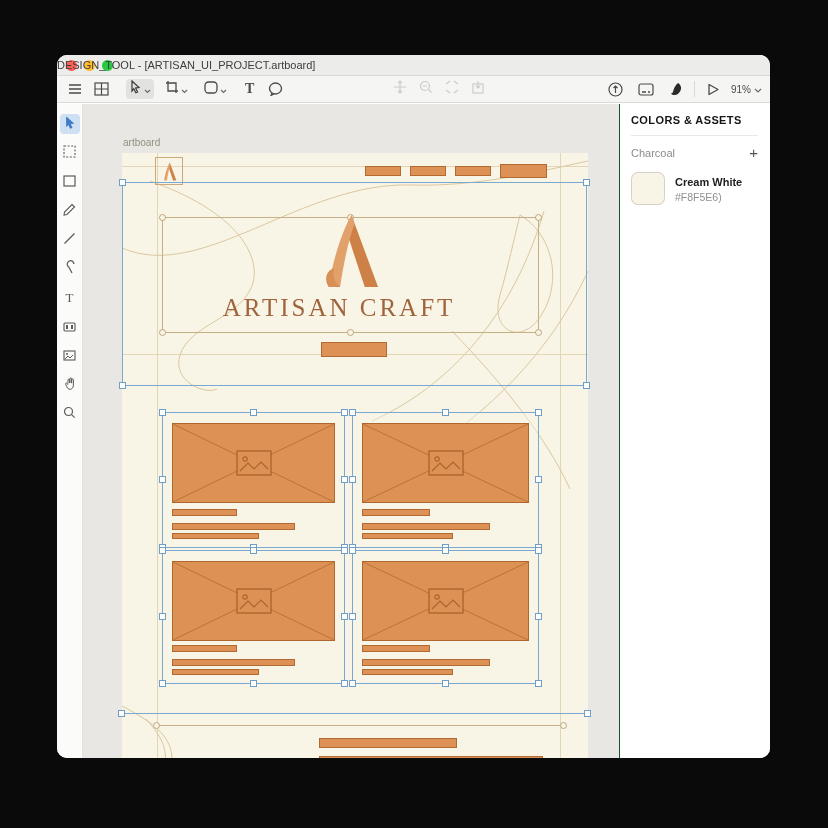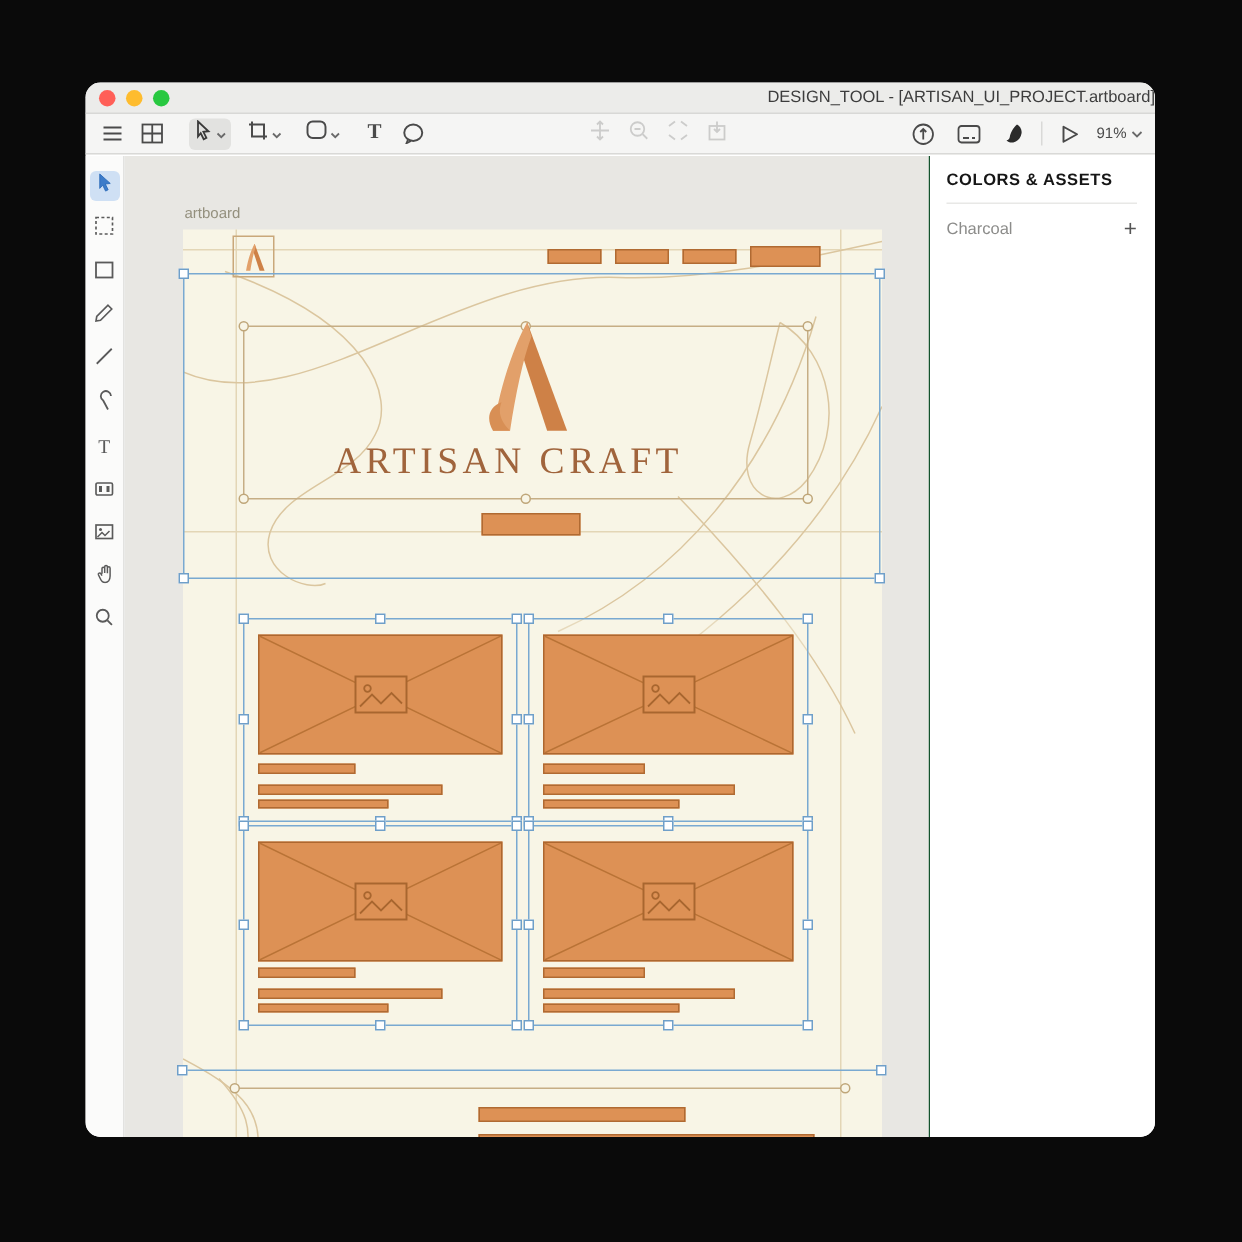--- a/index.html
+++ b/index.html
@@ -3,21 +3,21 @@
 <meta charset="utf-8">
 <style>
   * { margin:0; padding:0; box-sizing:border-box; }
   html,body { width:828px; height:828px; background:#0a0a0a; font-family:"Liberation Sans",sans-serif; overflow:hidden; }
   .window { position:absolute; left:57px; top:55px; width:713px; height:703px; background:#fff; border-radius:10px; overflow:hidden; }
 
   
   .titlebar { position:relative; height:21px; background:#ececea; border-bottom:1px solid #d8d8d6; display:flex; align-items:center; }
   .lights { display:flex; gap:7px; margin-left:9px; }
   .light { width:11px; height:11px; border-radius:50%; }
-  .title { position:absolute; left:0; right:0; text-align:right; font-size:11px; color:#3d3d3d; }
+  .title { position:absolute; left:0; right:0; text-align:left; font-size:11px; color:#3d3d3d; }
 
   
   .toolbar { position:relative; height:27px; background:#f5f5f4; border-bottom:1px solid #d9d9d7; display:flex; align-items:center; }
   .tb-ic { display:flex; align-items:center; justify-content:center; height:20px; padding:0 3px; color:#4a4a4a; }
   .tb-ic svg { display:block; }
   .tb-group { display:flex; align-items:center; gap:1px; padding:1px 3px; border-radius:4px; }
   .tb-group.sel { background:#e2e2e0; }
   .chev { margin-left:1px; }
   .tb-T { font-size:14px; font-weight:bold; color:#4a4a4a; font-family:"Liberation Serif",serif; }
   .tb-mid { position:absolute; left:336px; display:flex; gap:12px; }
@@ -429,15 +429,22 @@
       </div>
     </div>
 
     <div class="rpanel">
       <div class="rp-head">COLORS &amp; ASSETS</div>
       <div class="rp-sub">
         <span class="rp-sub-label">Charcoal</span>
         <span class="rp-add">+</span>
       </div>
 
+      <div class="swatch-row">
+        <div class="chip" style="background: rgb(248, 245, 230);"></div>
+        <div>
+          <div class="sw-name">Cream White</div>
+          <div class="sw-hex">#F8F5E6)</div>
+        </div>
+      </div>
     </div>
   </div>
 </div>
 
 </body></html>

